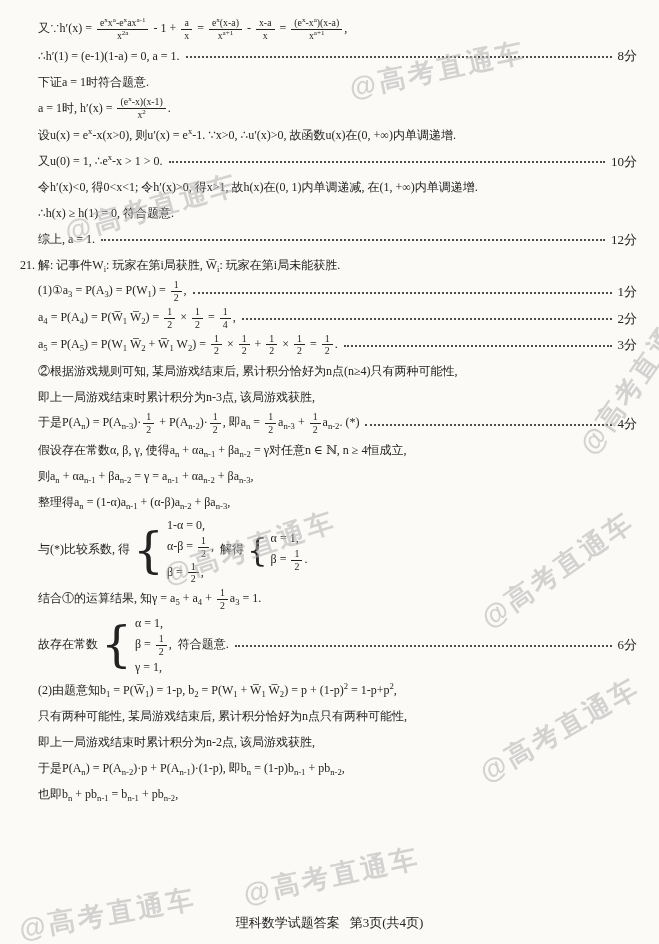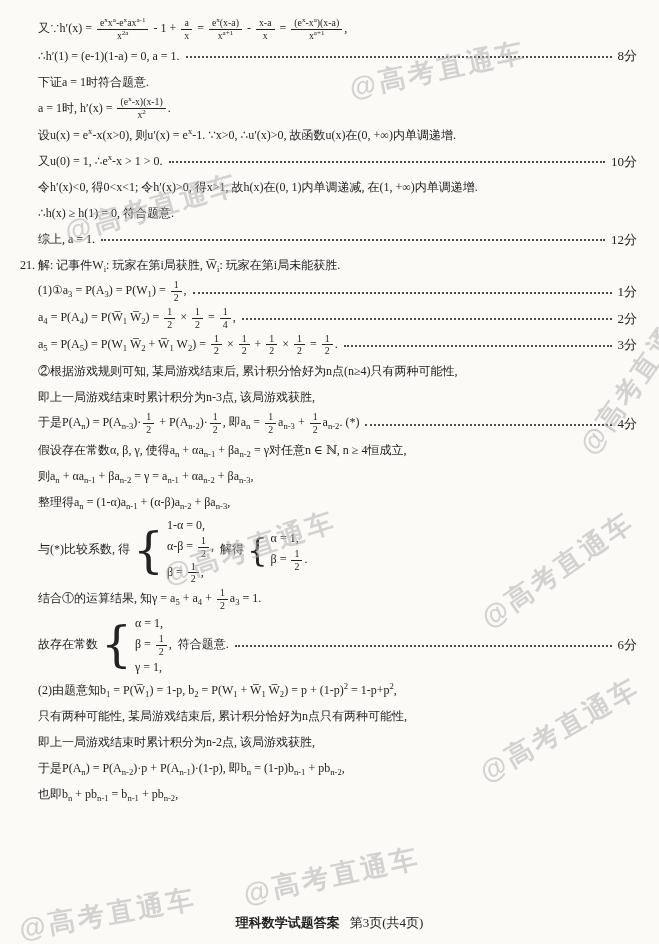--- a/index.html
+++ b/index.html
@@ -79,21 +79,21 @@
     z-index:3;
   }
   .footer{
     position:absolute;
     bottom:12px;left:0;right:0;
     text-align:center;
     font-size:13px;
     color:#232323;
     z-index:2;
   }
-  .footer .footer-title{font-weight:700;margin-right:10px;}
+  .footer .footer-title{font-weight:400;margin-right:10px;}
 </style>
 </head>
 <body>
 
 <div class="page">
 
   <div class="watermark" style="top:52px;left:348px;transform:rotate(-12deg);">@高考直通车</div>
   <div class="watermark" style="top:190px;left:62px;transform:rotate(-16deg);">@高考直通车</div>
   <div class="watermark" style="top:360px;left:548px;transform:rotate(-55deg);">@高考直通车</div>
   <div class="watermark" style="top:530px;left:160px;transform:rotate(-18deg);">@高考直通车</div>

